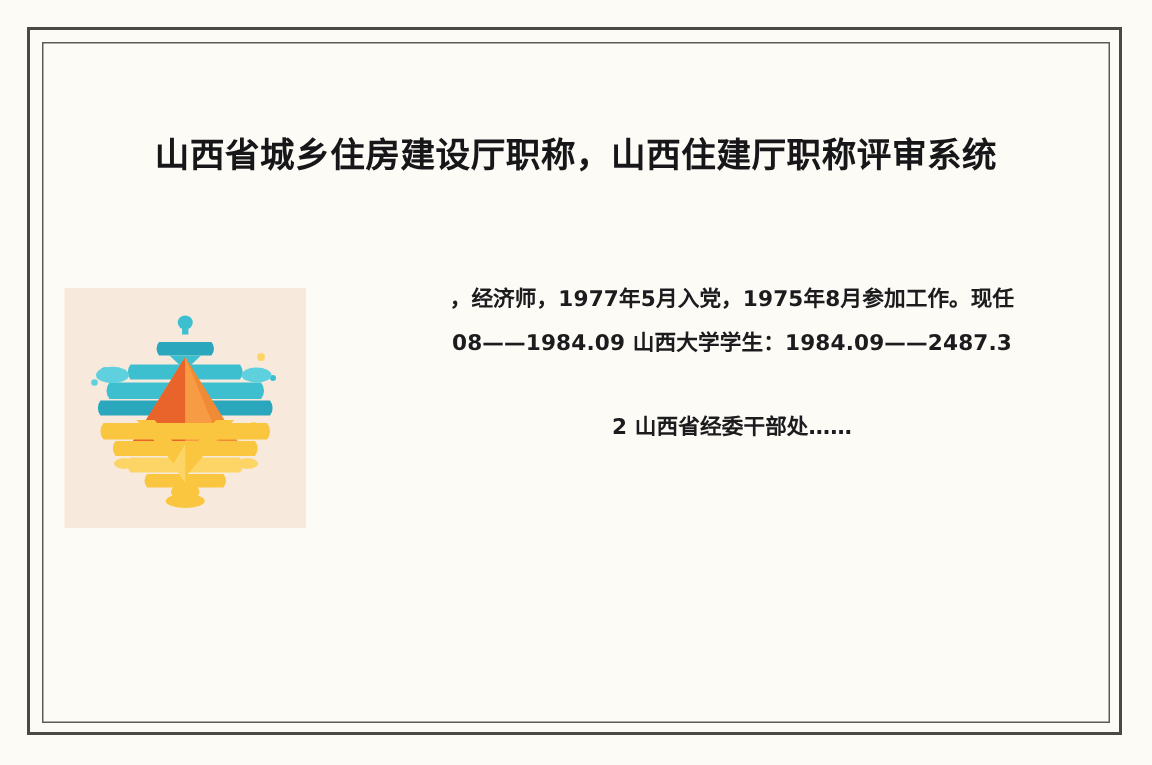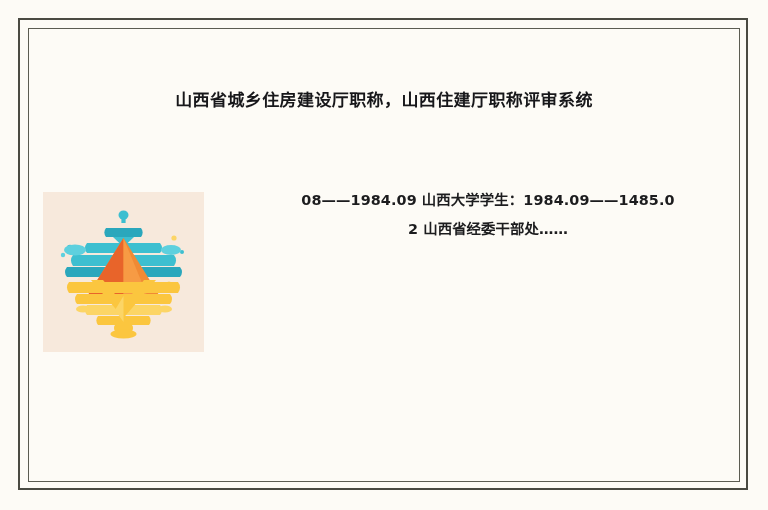--- a/index.html
+++ b/index.html
@@ -47,21 +47,21 @@
     height: 510px;
   }
 
   
   .article-title {
     position: absolute;
     left: 40px;
     top: 72px;
     width: 688px;
     text-align: center;
-    font-size: 17px;
+    font-size: 23px;
     line-height: 34px;
     font-weight: 700;
     color: #17171A;
     letter-spacing: 0.4px;
     white-space: nowrap;
   }
 
   
   .content-area {
     position: absolute;
@@ -101,20 +101,21 @@
     text-align-last: center;
     letter-spacing: 0.1px;
     word-break: break-all;
   }
   .article-body .ln {
     display: block;
     white-space: nowrap;
   }
   .article-body .ln.last {
     text-align: center;
+    margin-top: 28px;
   }
 </style>
 </head>
 <body>
 
 <div class="page">
 
   <div class="frame-outer"></div>
   <div class="frame-inner"></div>
 
@@ -162,18 +163,19 @@
 
         <rect x="71" y="132" width="19" height="8" rx="4" fill="#FBC63F"></rect>
         <ellipse cx="80.5" cy="142" rx="13" ry="4.6" fill="#FBC63F"></ellipse>
 
         <ellipse cx="40" cy="117" rx="7" ry="3.6" fill="#FCD566"></ellipse>
         <ellipse cx="122" cy="117" rx="7" ry="3.6" fill="#FCD566"></ellipse>
       </svg>
     </div>
 
     <div class="article-body">
-      <span class="ln">08——1984.09 山西大学学生：1984.09——1485.0</span>
+      <span class="ln">，经济师，1977年5月入党，1975年8月参加工作。现任</span>
+      <span class="ln">08——1984.09 山西大学学生：1984.09——2487.3</span>
       <span class="ln last">2 山西省经委干部处……</span>
     </div>
 
   </div>
 </div>
 
 </body></html>

